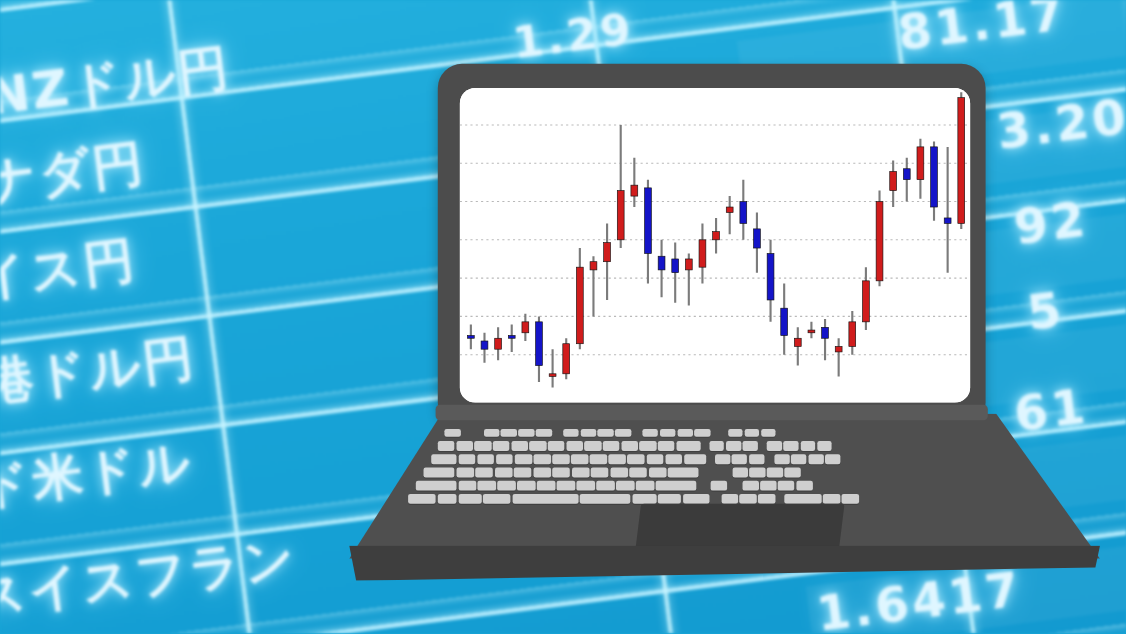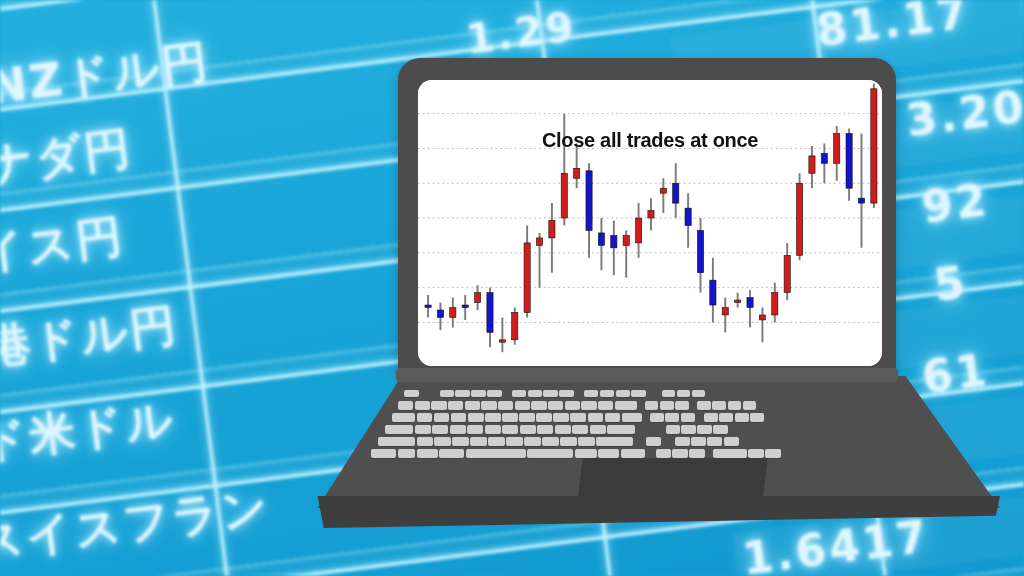--- a/index.html
+++ b/index.html
@@ -316,21 +316,20 @@
             <g>
               <line x1="458.7837837837838" x2="458.7837837837838" y1="56.142857142857146" y2="176.07142857142858" stroke="#7b7b7b" stroke-width="2"></line>
               <rect x="455.5810810810811" y="123.92857142857143" width="6.405405405405405" height="5.214285714285708" fill="#1414c8" stroke="#111" stroke-width="0.6"></rect>
             </g>
             <g>
               <line x1="471.5945945945946" x2="471.5945945945946" y1="4" y2="134.35714285714286" stroke="#7b7b7b" stroke-width="2"></line>
               <rect x="468.3918918918919" y="9.214285714285715" width="6.405405405405405" height="119.92857142857142" fill="#d01c1c" stroke="#111" stroke-width="0.6"></rect>
             </g>
           </svg>
       </div>
-      <div class="chart-title">Close all trades at once</div>
     </div>
   </div>
 
   <div class="deck">
     <div class="deck-top"></div>
     <div class="hinge"></div>
     <div class="keys" id="keys">
         <div class="key" style="left: 103.6px; top: 14px; width: 15.897px; height: 7px;"></div>
         <div class="key" style="left: 139.677px; top: 14px; width: 14.4144px; height: 7px;"></div>
         <div class="key" style="left: 155.491px; top: 14px; width: 14.4144px; height: 7px;"></div>

